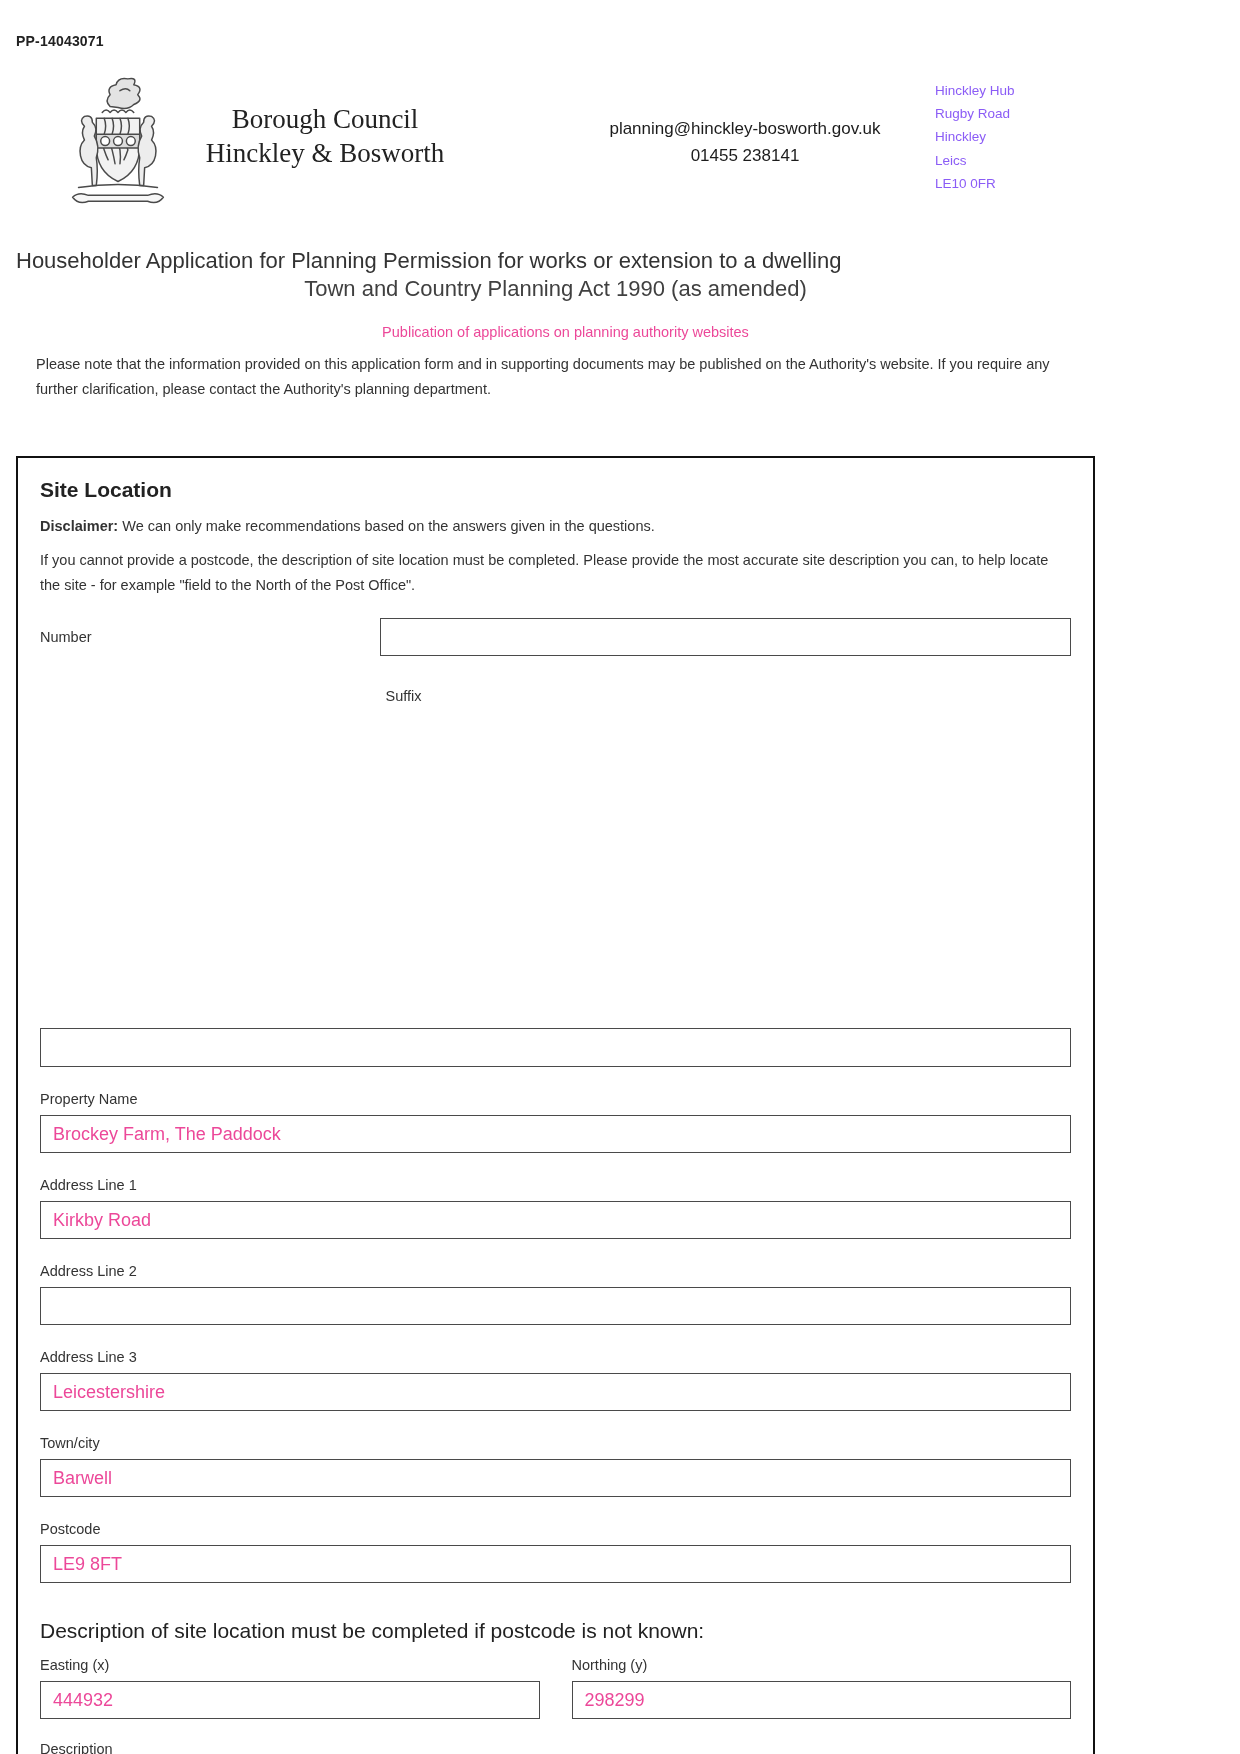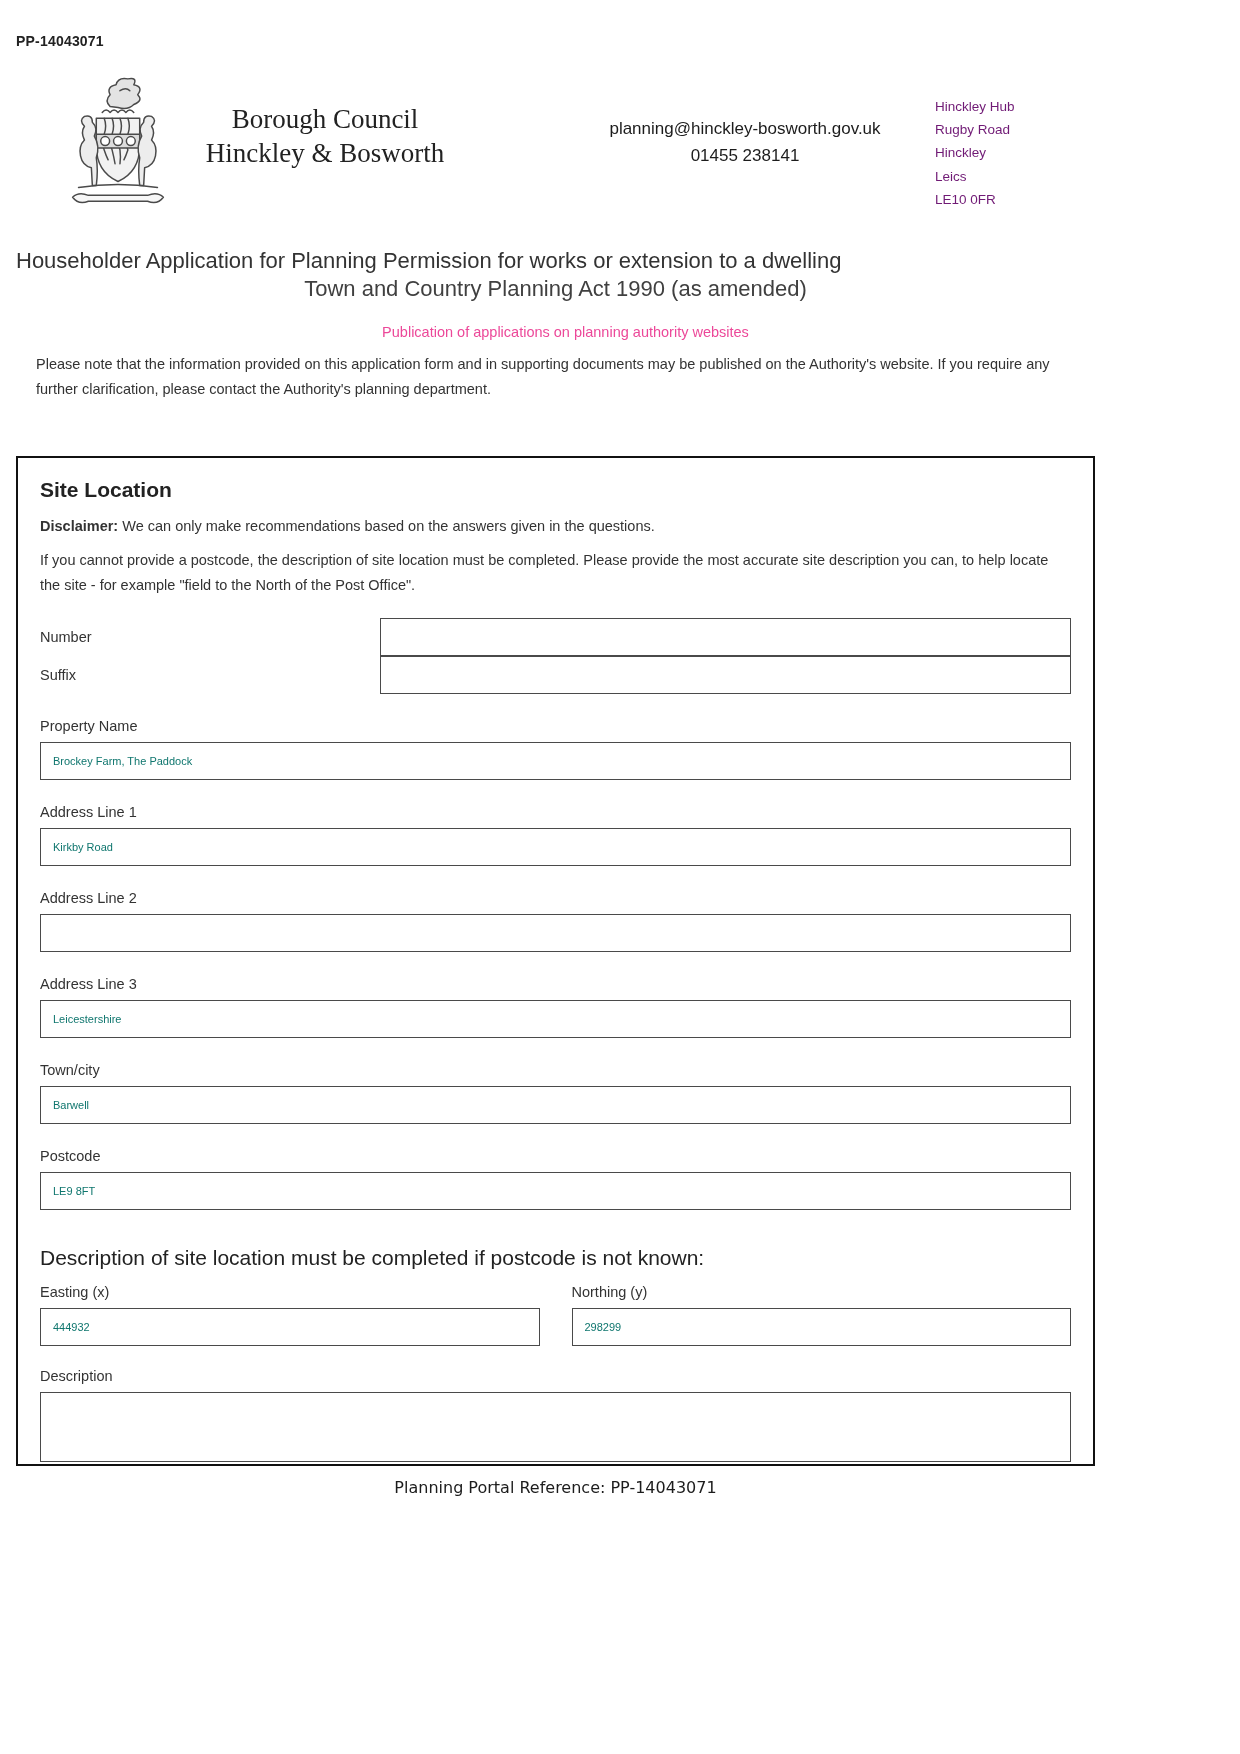--- a/index.html
+++ b/index.html
@@ -19,21 +19,21 @@
 
   
   .header { position:relative; height:152px; margin-top:22px; }
   .logo { position:absolute; left:58px; top:0; }
   .council-name {
     position:absolute; left:185px; top:32px; width:280px; text-align:center;
     font-family:"Liberation Serif", serif; font-size:27px; color:#222; line-height:1.25;
   }
   .contact { position:absolute; left:555px; top:48px; width:380px; text-align:center; font-size:17px; color:#1c1c1c; }
   .contact .phone { margin-top:7px; }
-  .hq-address { position:absolute; left:935px; top:24px; font-size:13.5px; color:#701a75; line-height:1.72; }
+  .hq-address { position:absolute; left:935px; top:8px; font-size:13.5px; color:#8b5cf6; line-height:1.72; }
 
   
   .title-main { margin-top:24px; text-align:left; font-size:22px; color:#333; line-height:1.3; }
   .title-sub  { text-align:center; font-size:22px; color:#404040; }
 
   .pub-heading { margin:22px 0 0 20px; font-size:14.5px; font-weight:normal; color:#ec4899;text-align:center; }
   .pub-body { margin:12px 0 0 20px; width:1035px; font-size:14.5px; line-height:1.72; color:#333; }
 
   
   .site-box {
@@ -43,28 +43,28 @@
   .site-box h2 { font-size:21px; color:#222; font-weight:bold; }
   .disclaimer { margin-top:16px; font-size:14.5px; color:#333; }
   .intro { margin-top:14px; width:1031px; font-size:14.5px; line-height:1.72; color:#333; }
 
   label.fld { display:block; font-size:14.5px; color:#333; }
 
   input.txt, textarea.txt {
     display:block; width:100%; height:38px;
     border:1px solid #4a4a4a; background:#fff;
     font-family:"Liberation Sans", sans-serif;
-    font-size:11px; color:#0f766e; padding:8px 12px;
+    font-size:18px; color:#ec4899; padding:8px 12px;
     outline:none;
   }
   textarea.txt { height:70px; resize:none; padding-top:8px; }
 
   .row-inline { display:flex; align-items:center; }
   .row-inline.first { margin-top:20px; }
-  .row-inline.next  { margin-top:0; }
+  .row-inline.next  { margin-top:32px;flex-direction:column; }
   .row-inline label.fld { width:340px; flex:0 0 340px; }
   .row-inline input.txt { flex:1; }
 
   .field { margin-top:24px; }
   .field input.txt { margin-top:8px; }
 
   .desc-heading { margin-top:36px; font-size:21px; font-weight:normal; color:#222; }
 
   .coords { display:flex; gap:32px; margin-top:14px; }
   .coords .col { flex:1; }

